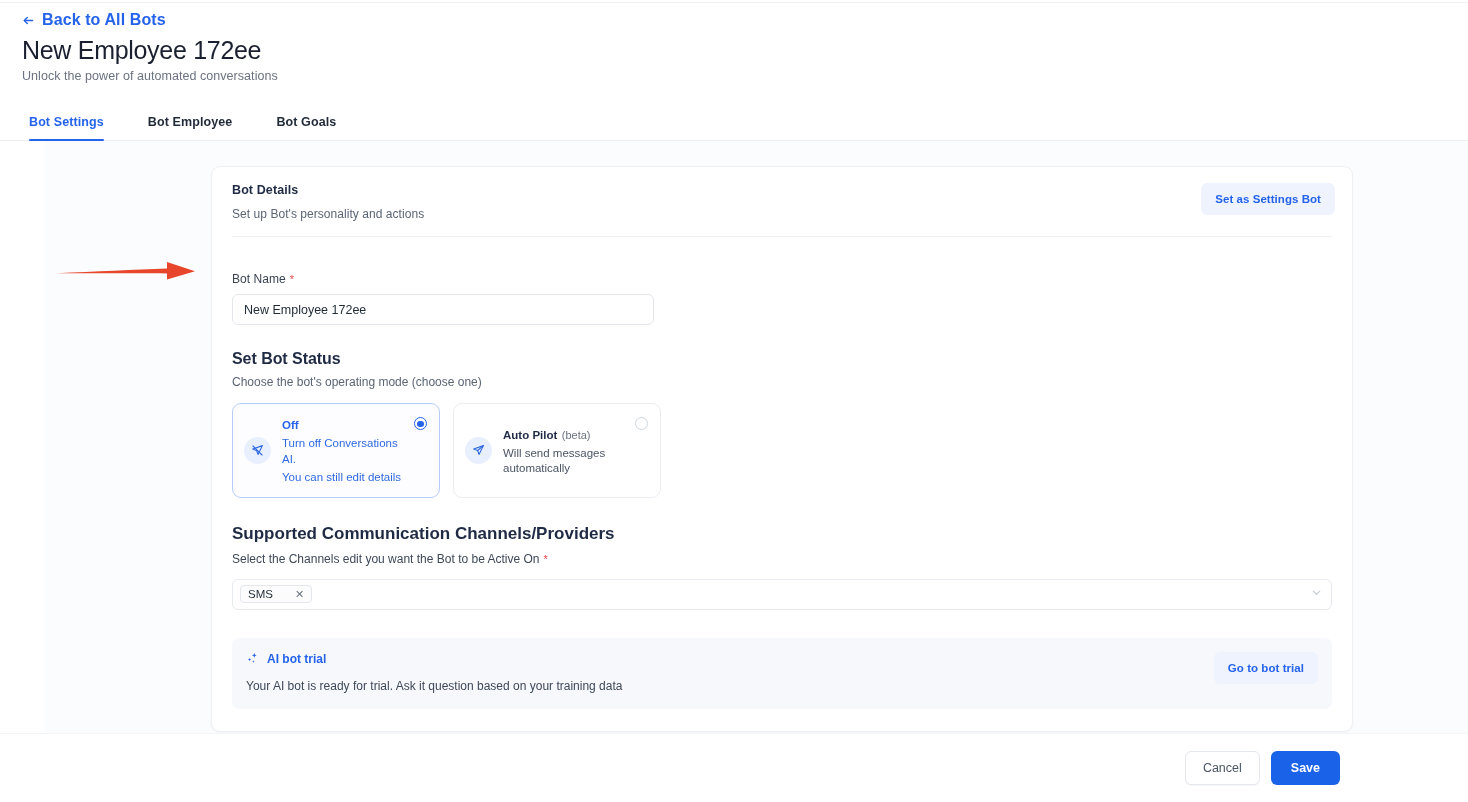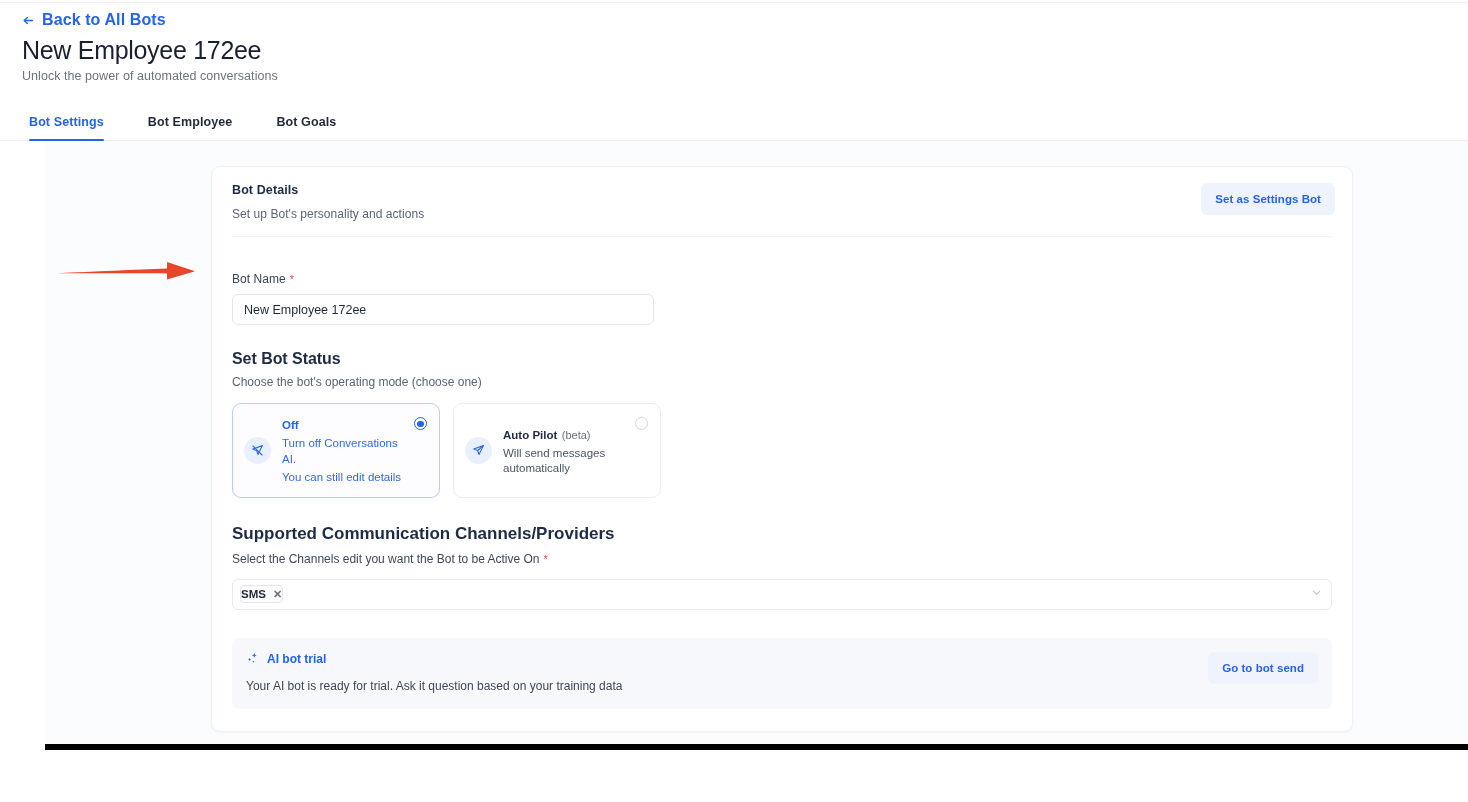--- a/index.html
+++ b/index.html
@@ -152,24 +152,24 @@
   .sub-note { font-size: 12px; color: #3f4859; margin-top: 8px; }
 
   .multiselect {
     margin-top: 13px; height: 31px;
     border: 1px solid #e6e9ed; border-radius: 6px;
     background: #ffffff;
     display: flex; align-items: center; padding: 0 8px 0 7px;
     cursor: pointer;
   }
   .chip {
-    display: inline-flex; align-items: center; gap: 7px;
+    display: inline-flex; align-items: center; gap: 22px;
     border: 1px solid #e3e6ea; border-radius: 4px;
-    background: #fcfcfd; padding: 2px 0;
-    font-size: 11.5px; color: #1f2a37; font-weight: bold;
+    background: #fcfcfd; padding: 2px 7px;
+    font-size: 11.5px; color: #1f2a37;
   }
   .chip-x { color: #6b7280; font-size: 11px; cursor: pointer; line-height: 1; }
   .chev { margin-left: auto; color: #c8ccd3; }
 
   
   .banner {
     margin-top: 28px;
     background: #f6f8fc; border-radius: 7px;
     padding: 14px 14px 16px 14px;
     display: flex; justify-content: space-between; align-items: flex-start;
@@ -320,33 +320,37 @@
                   <svg viewBox="0 0 16 16" width="13" height="13" fill="#2563eb">
                     <path d="M10.2 1.2l.85 2.05 2.05.85-2.05.85-.85 2.05-.85-2.05L7.3 4.1l2.05-.85z"></path>
                     <path d="M4.4 7.3l.6 1.45 1.45.6-1.45.6-.6 1.45-.6-1.45-1.45-.6 1.45-.6z"></path>
                     <path d="M9.2 10.4l.42 1.02 1.02.42-1.02.42-.42 1.02-.42-1.02-1.02-.42 1.02-.42z"></path>
                   </svg>
                 </span>
                 <span>AI bot trial</span>
               </div>
               <div class="banner-desc">Your AI bot is ready for trial. Ask it question based on your training data</div>
             </div>
-            <button class="ghost-btn">Go to bot send</button>
+            <button class="ghost-btn">Go to bot trial</button>
           </div>
 
         </div>
       </div>
 
       <div class="card" style="min-height:120px;">
         <div class="card-head" style="padding-top:18px;">
           
         </div>
       </div>
 
     </div>
   </div>
 
+  <div class="footer">
+    <button class="btn-cancel">Cancel</button>
+    <button class="btn-save">Save</button>
+  </div>
 
   <svg class="annot-arrow" viewBox="0 0 142 26">
     <path d="M2 15.2 C 40 13.6, 80 11.8, 112 10.6 L 112 4 L 140 13.2 L 112 21.5 L 112 15.4 C 80 15.0, 40 15.6, 2 15.2 Z" fill="#e8462b"></path>
   </svg>
 
 </div>
 
 </body></html>

